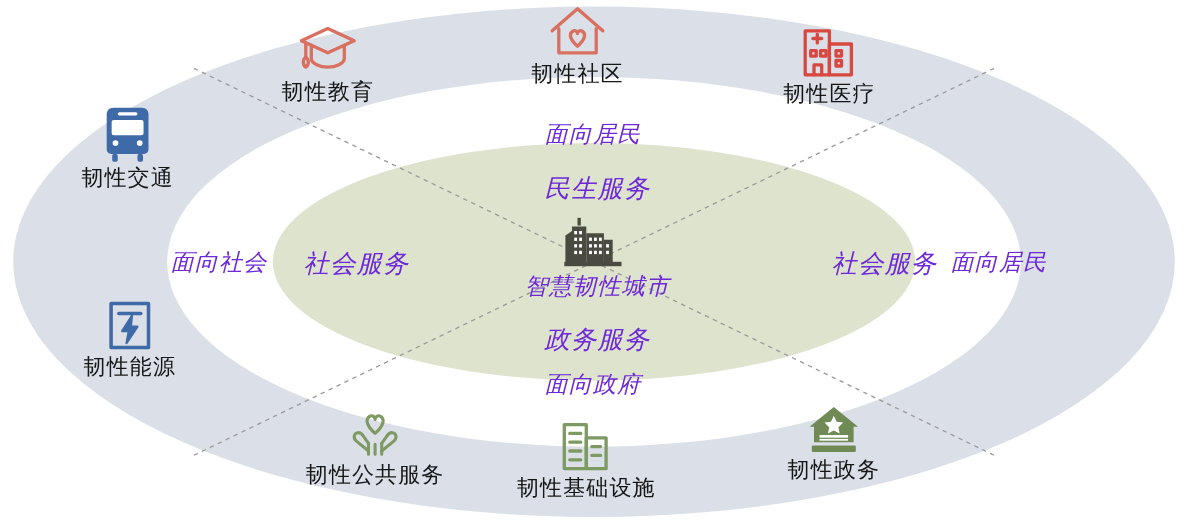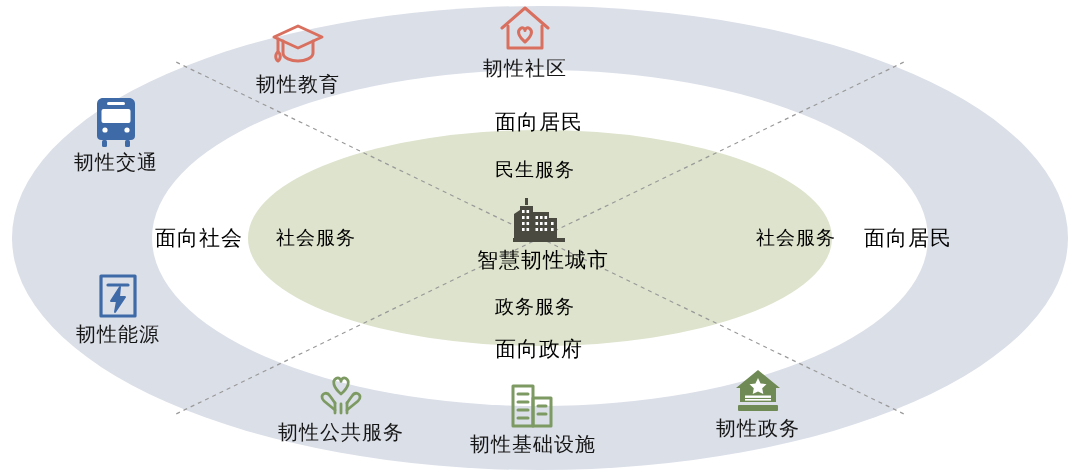--- a/index.html
+++ b/index.html
@@ -56,30 +56,31 @@
     left: 0;
     top: 0;
     width: 1080px;
     height: 476px;
     pointer-events: none;
   }
 
   
   .lbl {
     position: absolute;
-    color: #000000;
+    color: #6d28d9;
     white-space: nowrap;
     line-height: 1;
+    font-style: italic;
   }
   .ring-label {
     font-size: 21px;
     letter-spacing: 1px;
   }
   .green-label {
-    font-size: 19px;
+    font-size: 23px;
     letter-spacing: 1px;
   }
   .center-title {
     font-size: 21px;
     letter-spacing: 1px;
   }
 
   
   .node {
     position: absolute;
@@ -185,20 +186,35 @@
     <span class="ico">
       <svg width="56" height="50" viewBox="0 0 56 50" fill="none" stroke="#d9705f" stroke-width="3" stroke-linejoin="round" stroke-linecap="round">
         <path d="M5 24 L28 4 L51 24"></path>
         <path d="M11 22 L11 44 L45 44 L45 22"></path>
         <path d="M28 38 C21 32 20 27 23.5 24.5 C26 22.7 28 25 28 26.5 C28 25 30 22.7 32.5 24.5 C36 27 35 32 28 38 Z"></path>
       </svg>
     </span>
     <span class="cap">韧性社区</span>
   </div>
 
+  <div class="node" style="left:712px; top:22px;">
+    <span class="ico">
+      <svg width="52" height="50" viewBox="0 0 52 50" fill="none" stroke="#d8483f" stroke-width="3" stroke-linejoin="round" stroke-linecap="round">
+        <path d="M4 6 L26 6 L26 46 L4 46 Z"></path>
+        <path d="M26 18 L46 18 L46 46 L26 46 Z"></path>
+        <path d="M15 9 L15 17 M11 13 L19 13"></path>
+        <rect x="9" y="24" width="5" height="5"></rect>
+        <rect x="18" y="24" width="5" height="5"></rect>
+        <rect x="32" y="24" width="5" height="5"></rect>
+        <rect x="32" y="33" width="5" height="5"></rect>
+        <path d="M12 46 L12 37 L19 37 L19 46"></path>
+      </svg>
+    </span>
+    <span class="cap">韧性医疗</span>
+  </div>
 
 
 
   <div class="node" style="left:716px; top:368px;">
     <span class="ico">
       <svg width="52" height="46" viewBox="0 0 52 46">
         <g fill="#6f8a54">
           <path d="M26 2 L48 20 L44 20 L44 34 L8 34 L8 20 L4 20 Z"></path>
           <rect x="6" y="37" width="40" height="6" rx="1"></rect>
         </g>

